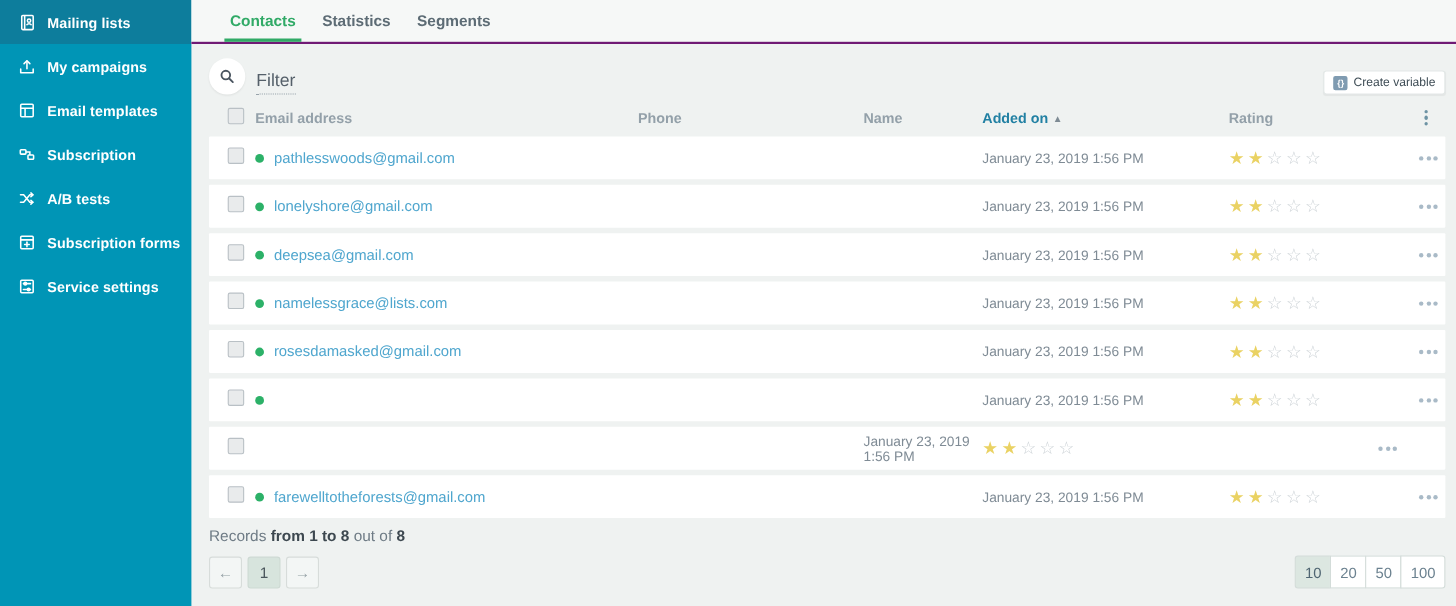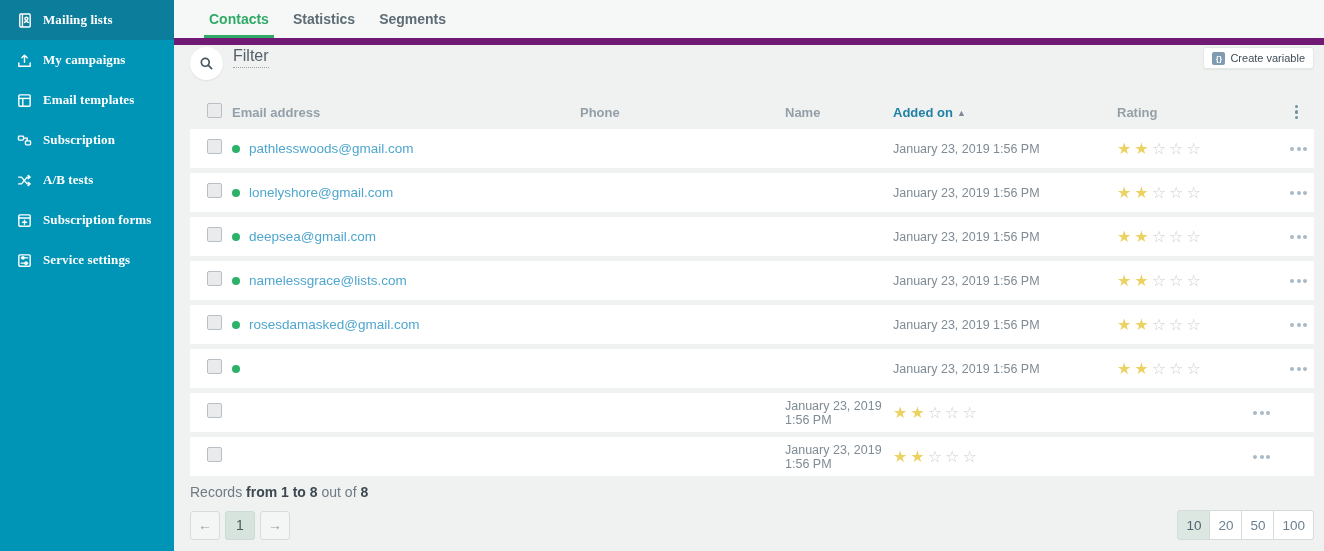--- a/index.html
+++ b/index.html
@@ -10,33 +10,33 @@
     -webkit-font-smoothing:antialiased;
   }
   .app{display:flex;width:1324px;height:551px;}
 
   
   .sidebar{width:174px;min-width:174px;height:100%;background:var(--sidebar_bg,#0095b6);}
   .side-item{display:flex;align-items:center;height:40px;padding-left:14px;cursor:pointer;}
   .side-item.active{background:var(--sidebar_active_bg,#0d7d9c);}
   .side-icon{width:20px;height:18px;display:inline-flex;align-items:center;justify-content:center;margin-right:9px;}
   .side-icon svg{display:block;}
-  .side-label{color:#fff;font-size:13px;font-weight:700;letter-spacing:.1px;white-space:nowrap;font-family:Liberation Serif, serif;}
+  .side-label{color:#fff;font-size:13px;font-weight:700;letter-spacing:.1px;white-space:nowrap;}
 
   
   .main{flex:1;display:flex;flex-direction:column;min-width:0;}
-  .tabbar{height:38px;background:var(--tabbar_bg,#f6f8f7);border-bottom:7px solid #701a75;display:flex;align-items:stretch;padding-left:30px;}
+  .tabbar{height:38px;background:var(--tabbar_bg,#f6f8f7);border-bottom:2px solid #701a75;display:flex;align-items:stretch;padding-left:30px;}
   .tab{display:flex;align-items:center;padding:0 5px;margin-right:14px;font-size:14px;font-weight:700;color:#5d6c75;cursor:pointer;position:relative;}
   .tab.active{color:var(--accent_green,#31aa67);}
   .tab.active::after{content:"";position:absolute;left:0;right:0;bottom:0;height:3px;background:var(--accent_green,#31aa67);}
 
   .content{flex:1;margin:0 10px 0 16px;position:relative;}
 
   
-  .filter-row{display:flex;align-items:flex-start;height:44px;margin-top:2px;}
+  .filter-row{display:flex;align-items:flex-end;height:44px;margin-top:2px;}
   .search-circle{width:33px;height:33px;border-radius:50%;background:#fff;box-shadow:0 1px 2px rgba(0,0,0,.07);display:flex;align-items:center;justify-content:center;cursor:pointer;}
   .filter-label{margin-left:10px;font-size:16px;color:#55606a;border-bottom:1px dotted #98a3ab;padding-bottom:2px;cursor:pointer;}
   .spacer{flex:1;}
   .create-var{display:flex;align-items:center;gap:5px;background:#fff;border:1px solid #e3e8e7;border-radius:3px;height:22px;padding:0 8px;font-size:11px;color:#3f4d56;box-shadow:0 1px 1px rgba(0,0,0,.05);cursor:pointer;font-family:inherit;}
   .var-icon{width:13px;height:13px;border-radius:2px;background:#7f9bb1;color:#fff;font-size:8px;line-height:13px;text-align:center;display:inline-block;font-weight:700;}
 
   
   .row-grid{display:grid;grid-template-columns:42px 348px 205px 108px 224px 170px 1fr;align-items:center;}
   .thead{height:34px;margin-top:4px;color:var(--text_muted,#93a0a9);font-size:13px;font-weight:700;}
   .thead .hlabel{cursor:pointer;}
@@ -338,20 +338,24 @@
               <span class="hdots">
                 <i></i>
                 <i></i>
                 <i></i>
               </span>
             </div>
   </div>
 
   <div class="trow row-grid">
     <div class="cell c-check"><span class="checkbox"></span></div>
+    <div class="cell c-email">
+      <span class="dot"></span>
+      <a class="email">farewelltotheforests@gmail.com</a>
+    </div>
     <div class="cell c-phone"></div>
     <div class="cell c-name"></div>
     <div class="cell c-date">January 23, 2019 1:56 PM</div>
     <div class="cell c-rating"><span class="star f">★</span><span class="star f">★</span><span class="star e">☆</span><span class="star e">☆</span><span class="star e">☆</span></div>
     <div class="cell c-menu">
               <span class="hdots">
                 <i></i>
                 <i></i>
                 <i></i>
               </span>

